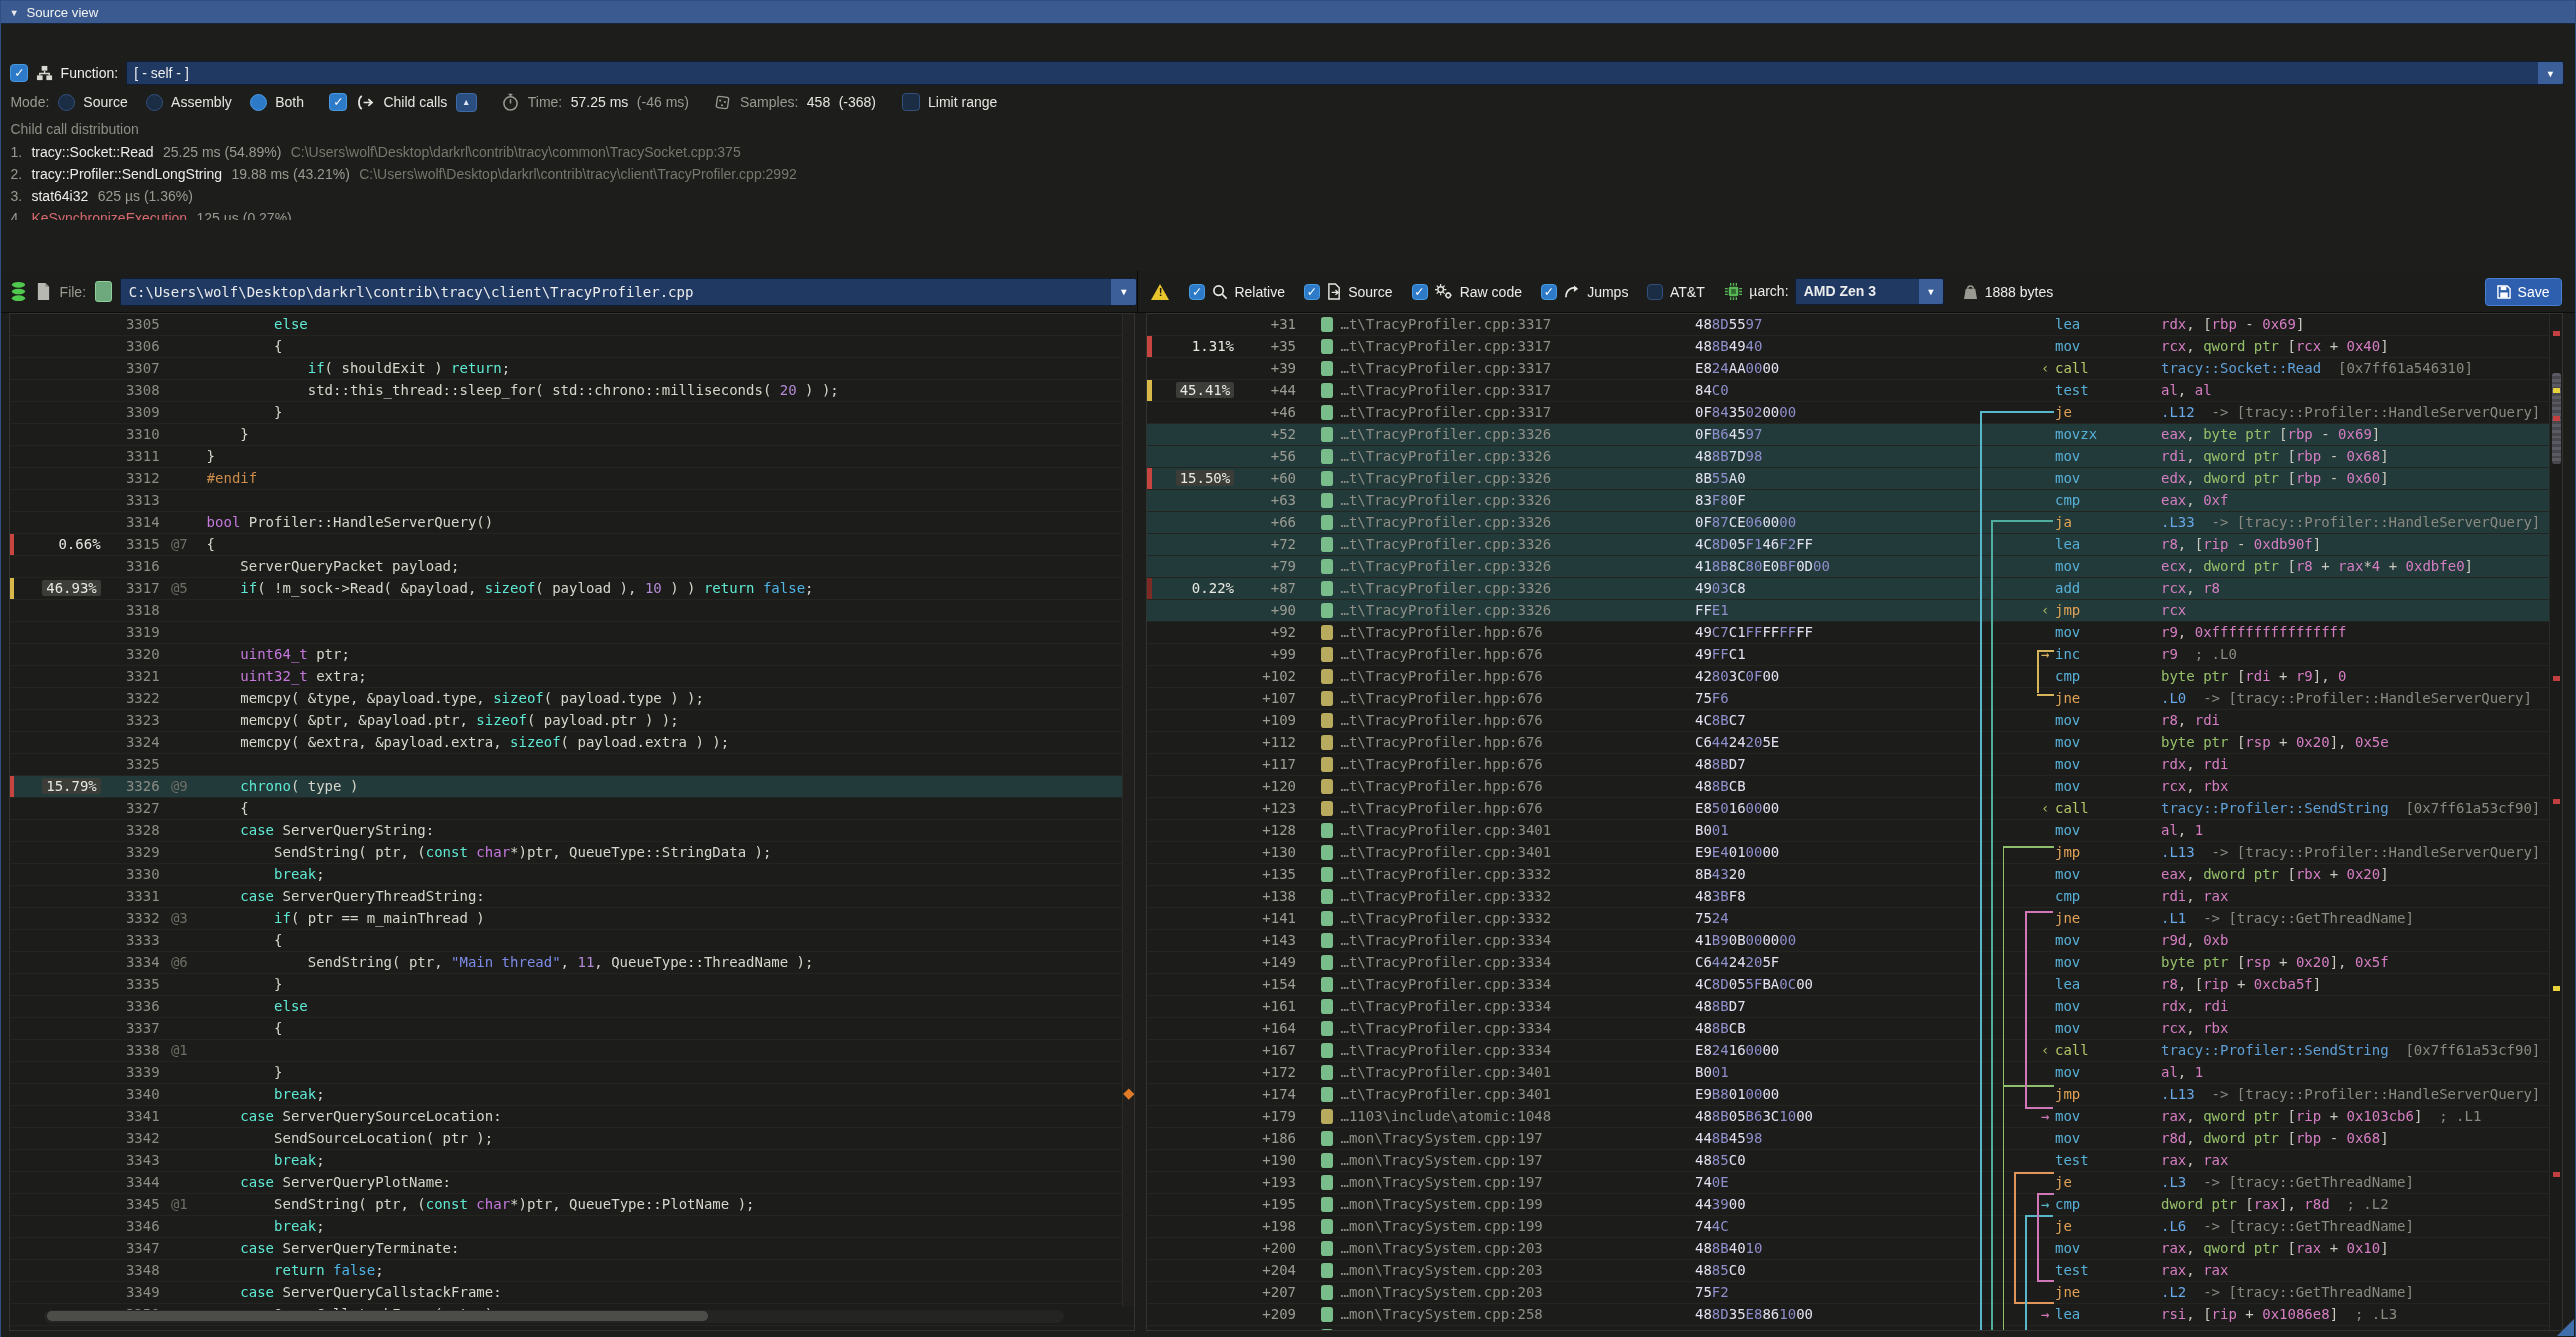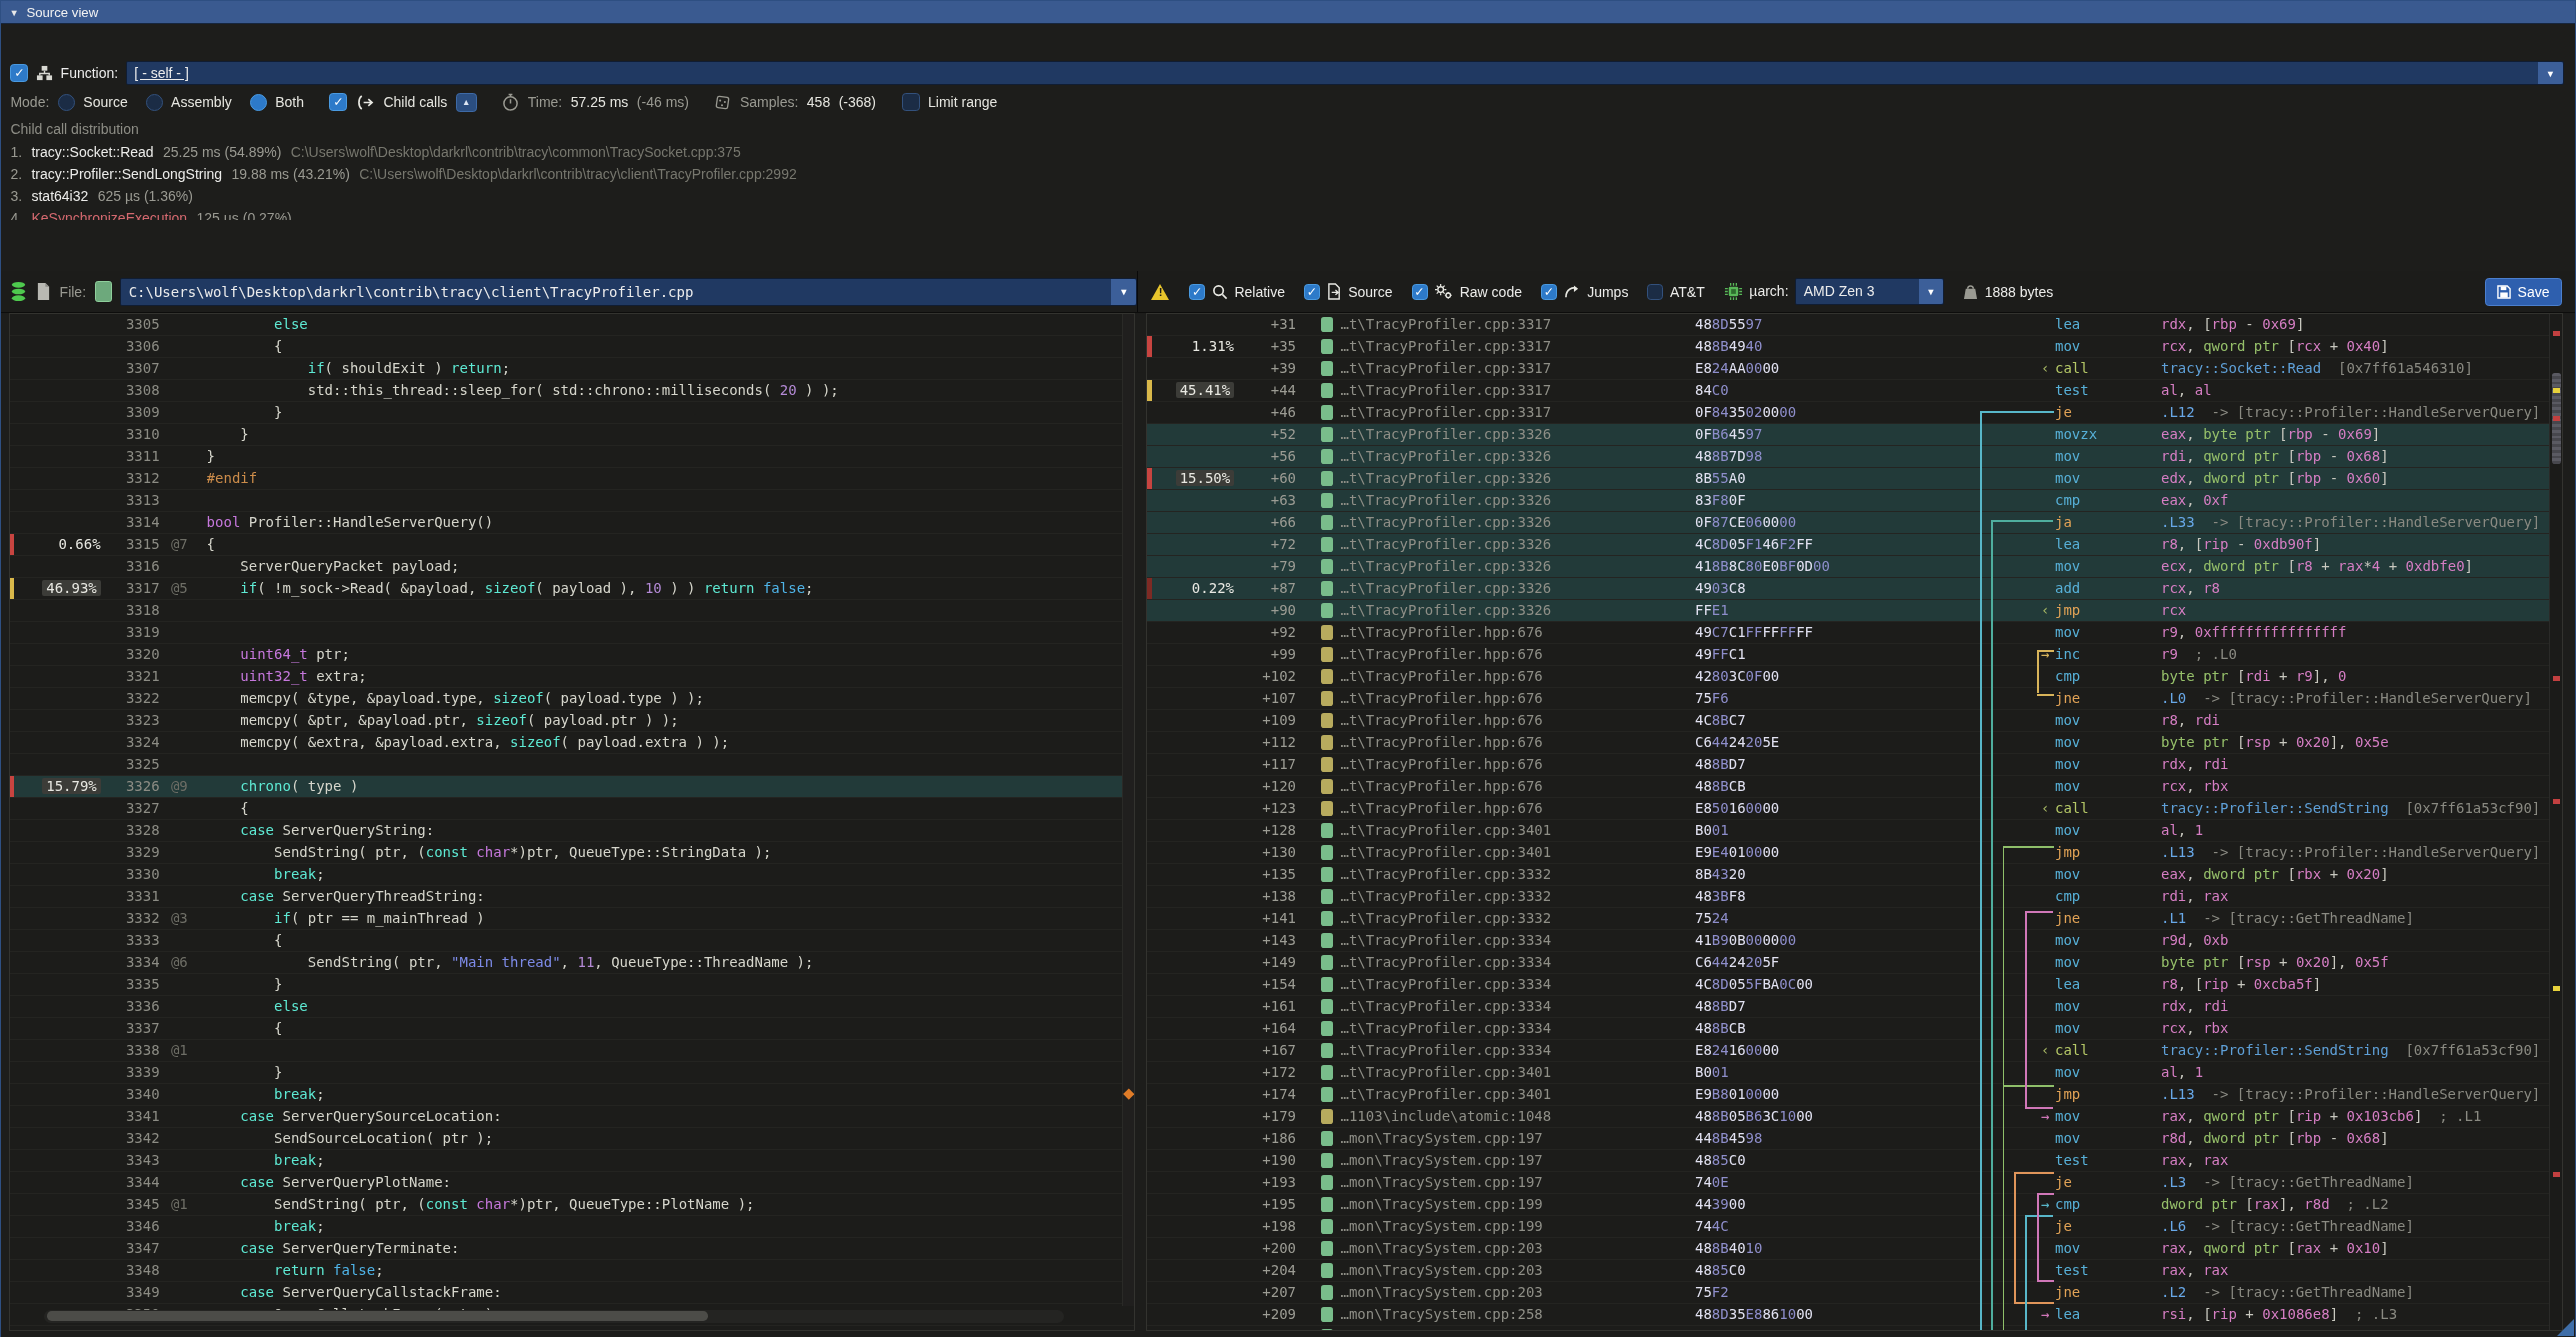--- a/index.html
+++ b/index.html
@@ -18,21 +18,21 @@
 
   
   .warn { position:relative; width:19px; height:16px; display:inline-block; }
   .warn::before { content:""; position:absolute; left:0; top:0; border-left:9.4px solid transparent; border-right:9.4px solid transparent; border-bottom:16px solid #e8c52c; }
   .warn::after { content:"!"; position:absolute; left:0; right:0; top:2.8px; text-align:center; color:#1d1d1b; font-size:11.3px; font-weight:bold; }
 
   
   .funcrow { position:absolute; left:0; top:59px; right:0; height:26.4px; display:flex; align-items:center; gap:7.6px; padding:0 11.3px 0 9.4px; font-size:14px; color:#ececec; }
   .combo { background:#203962; border:0.9px solid #101d33; height:24.6px; display:flex; align-items:center; color:#ececec; padding-left:7.6px; position:relative; border-radius:1.9px; }
   .combo .arrowbox { position:absolute; right:0; top:0; bottom:0; width:24.6px; background:#3c5f99; display:flex; align-items:center; justify-content:center; color:#fff; font-size:9.4px; border-radius:0 1.9px 1.9px 0; }
-  .funccombo { flex:1;text-decoration:underline; }
+  .funccombo { flex:1; }
 
   
   .cb { width:18px; height:18px; border-radius:3.8px; background:#1b2c45; border:0.9px solid #33517c; display:inline-flex; align-items:center; justify-content:center; color:#fff; font-size:12.3px; flex:none; }
   .cb.on { background:#2d7ac9; border-color:#4a9ae0; }
   .cb.small { width:16px; height:16px; }
   .radio { width:17px; height:17px; border-radius:50%; background:#1b2c45; border:0.9px solid #33517c; display:inline-block; flex:none; }
   .radio.on { background:#2d7ac9; border-color:#4a9ae0; }
 
   
   .moderow { position:absolute; left:0; top:89px; right:0; height:24.6px; display:flex; align-items:center; gap:8.5px; padding-left:9.4px; font-size:14px; color:#e6e6e0; }
@@ -52,21 +52,21 @@
   .ci-path { color:#77776e; }
 
   
   .filebar { position:absolute; left:0; top:270px; right:0; height:42px; display:flex; align-items:center; border-bottom:0.9px solid #0d0d0c; background:#1c1c1a; }
   .fb-left { width:1137px; display:flex; align-items:center; gap:8.5px; padding-left:7.6px; height:100%; border-right:0.9px solid #090909; }
   .fb-right { flex:1; display:flex; align-items:center; gap:19px; padding:0 13.2px; height:100%; font-size:14px; color:#ececea; }
   .filelabel { color:#9a9a92; font-size:14px; }
   .greensq { width:17px; height:21px; border-radius:2.8px; background:#6da97c; border:0.9px solid #8fcf9c; flex:none; }
   .filecombo { flex:1; font-family:"DejaVu Sans Mono", monospace; font-size:14px; height:28px; }
   .tgroup { display:flex; align-items:center; gap:6.6px; white-space:nowrap; }
-  .uarchcombo { width:149px; height:26.4px; font-size:14px; }
+  .uarchcombo { width:149px; height:26.4px; font-size:14px;font-weight:bold; }
   .savebtn { margin-left:auto; background:#2e5fae; border:0.9px solid #4b7fce; border-radius:3.8px; height:28px; display:flex; align-items:center; gap:6.6px; padding:0 11.3px; color:#fff; font-size:14px; }
 
   
   .main { position:absolute; left:0; top:312px; right:0; bottom:1.9px; }
   .pane { position:absolute; top:0; bottom:3.8px; background:#1c1c1a; border:0.9px solid #33332f; overflow:hidden; }
   .srcpane { left:7.6px; width:1126px; }
   .asmpane { left:1145px; width:1417px; }
 
   
   .srow { position:relative; height:22px; line-height:21px; border-bottom:0.9px solid #242421; display:flex; font-family:"DejaVu Sans Mono", monospace; font-size:14px; white-space:pre; }

